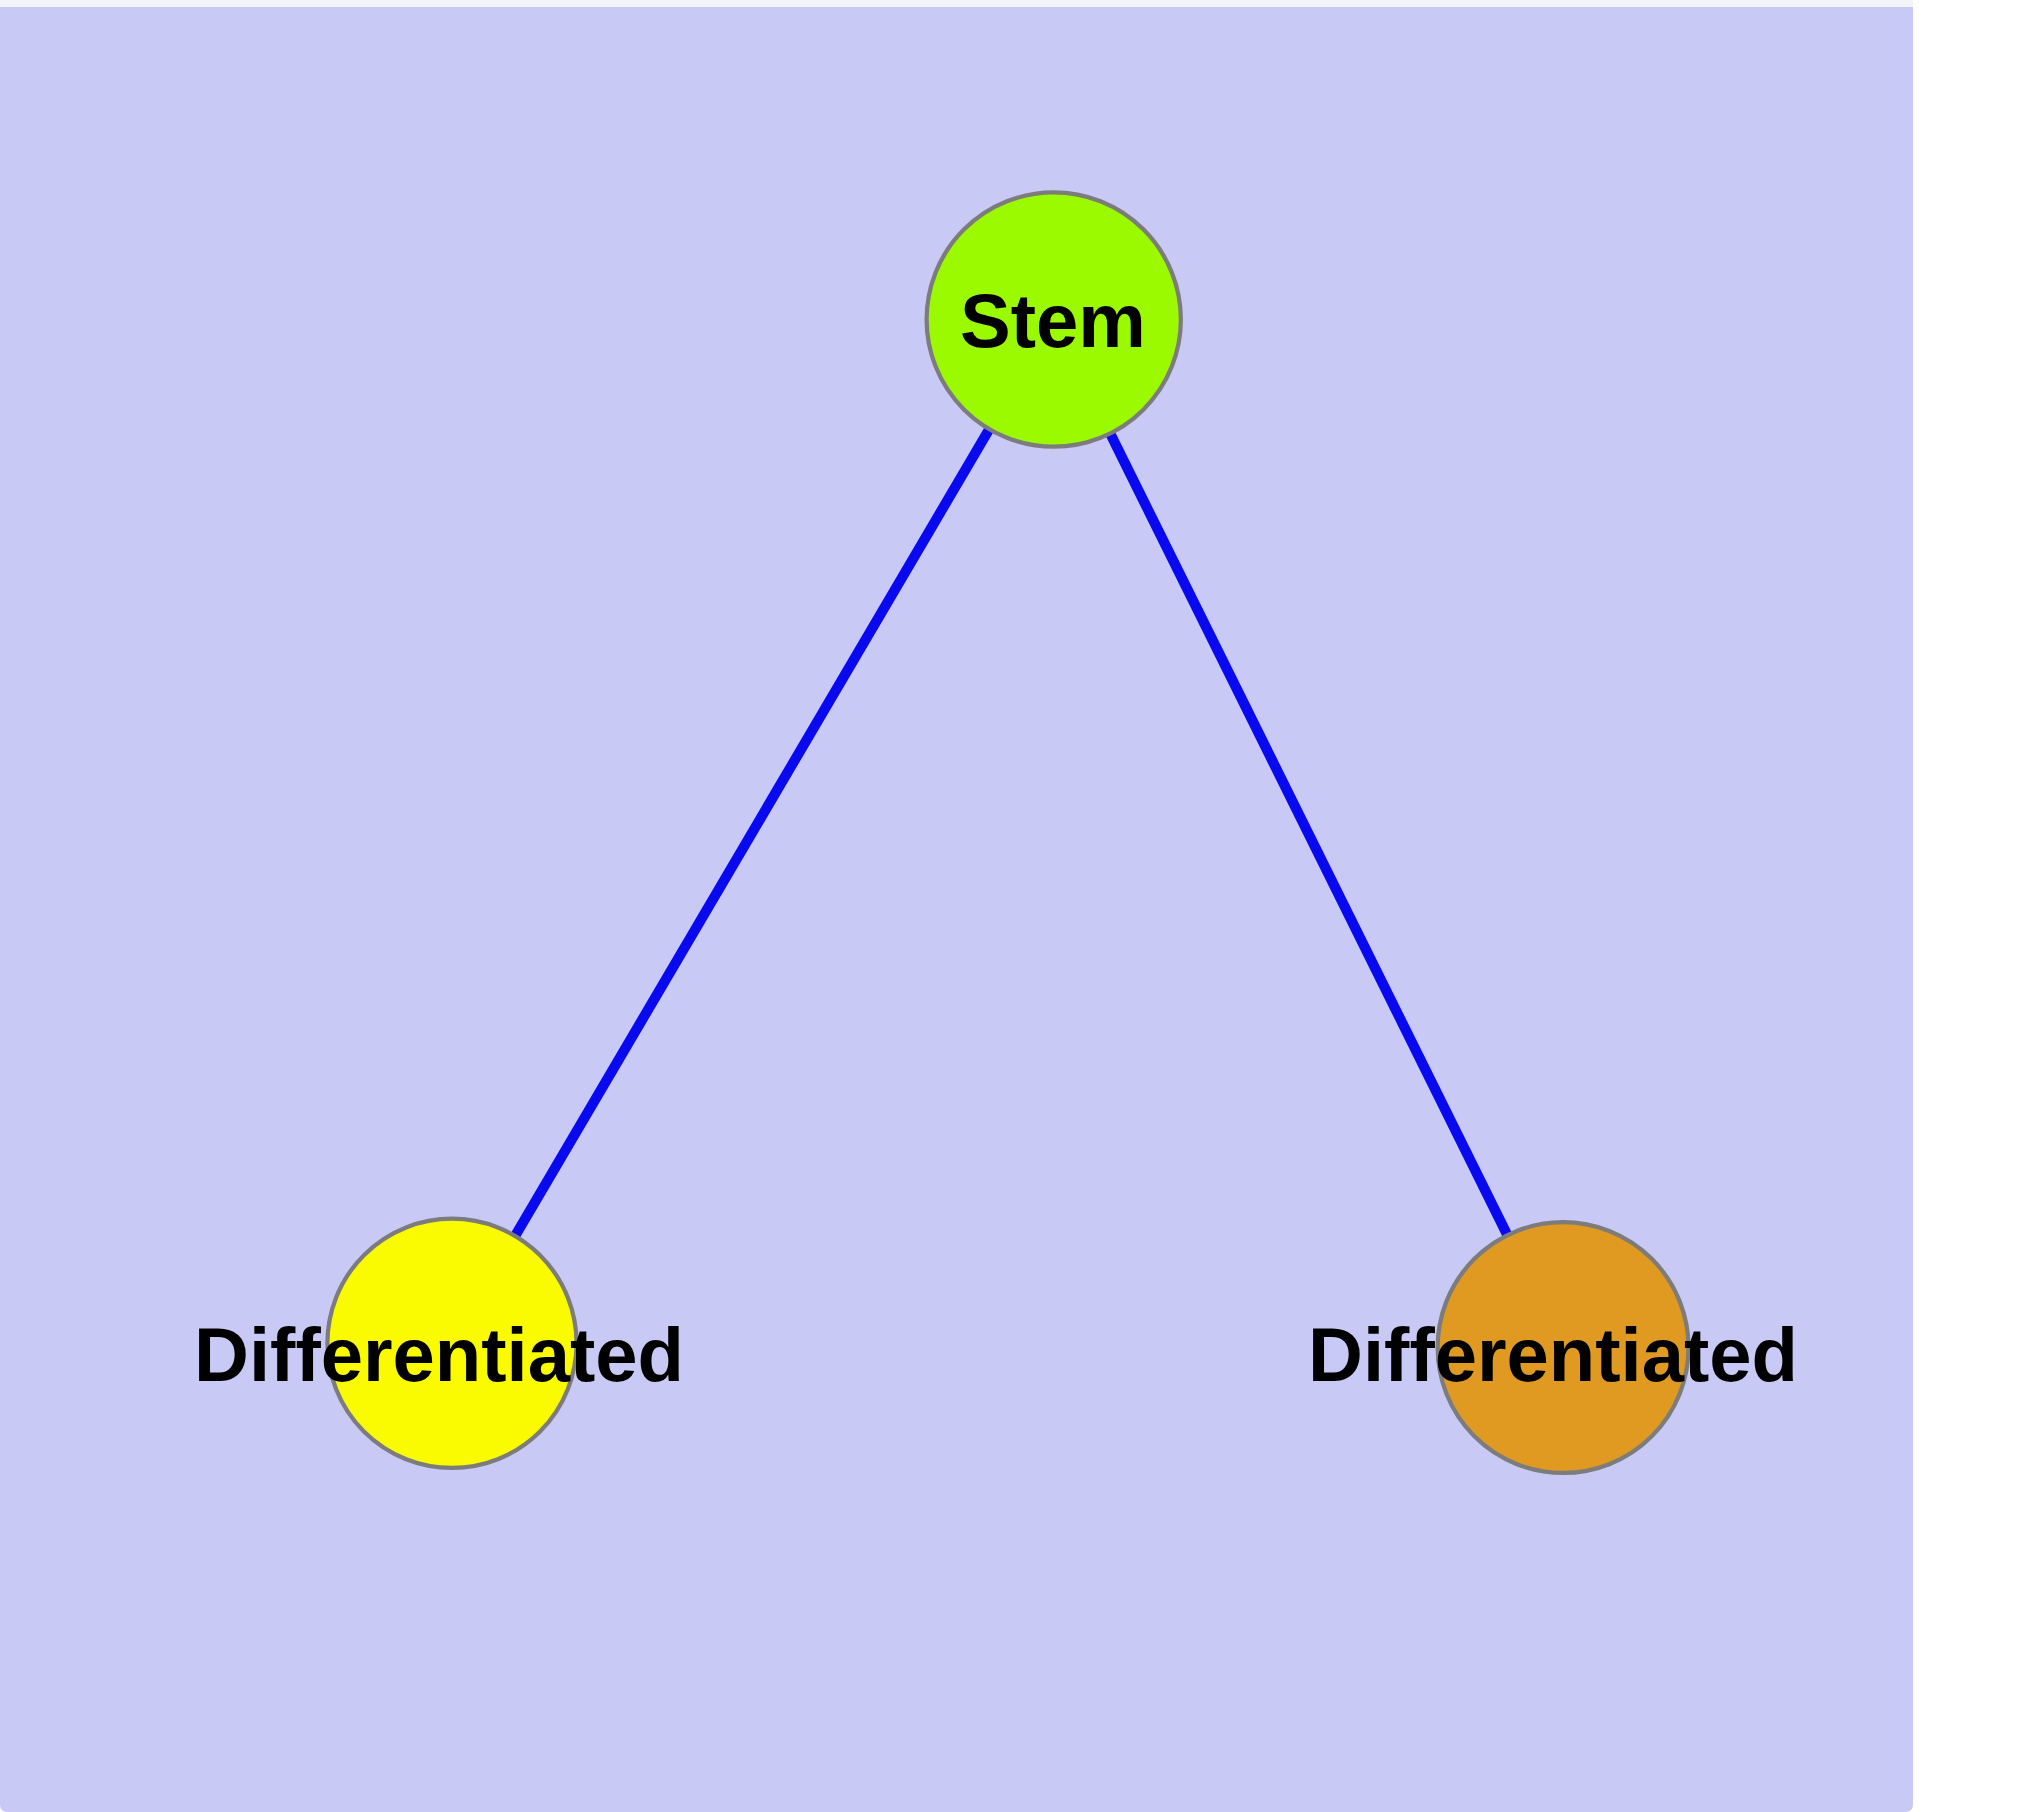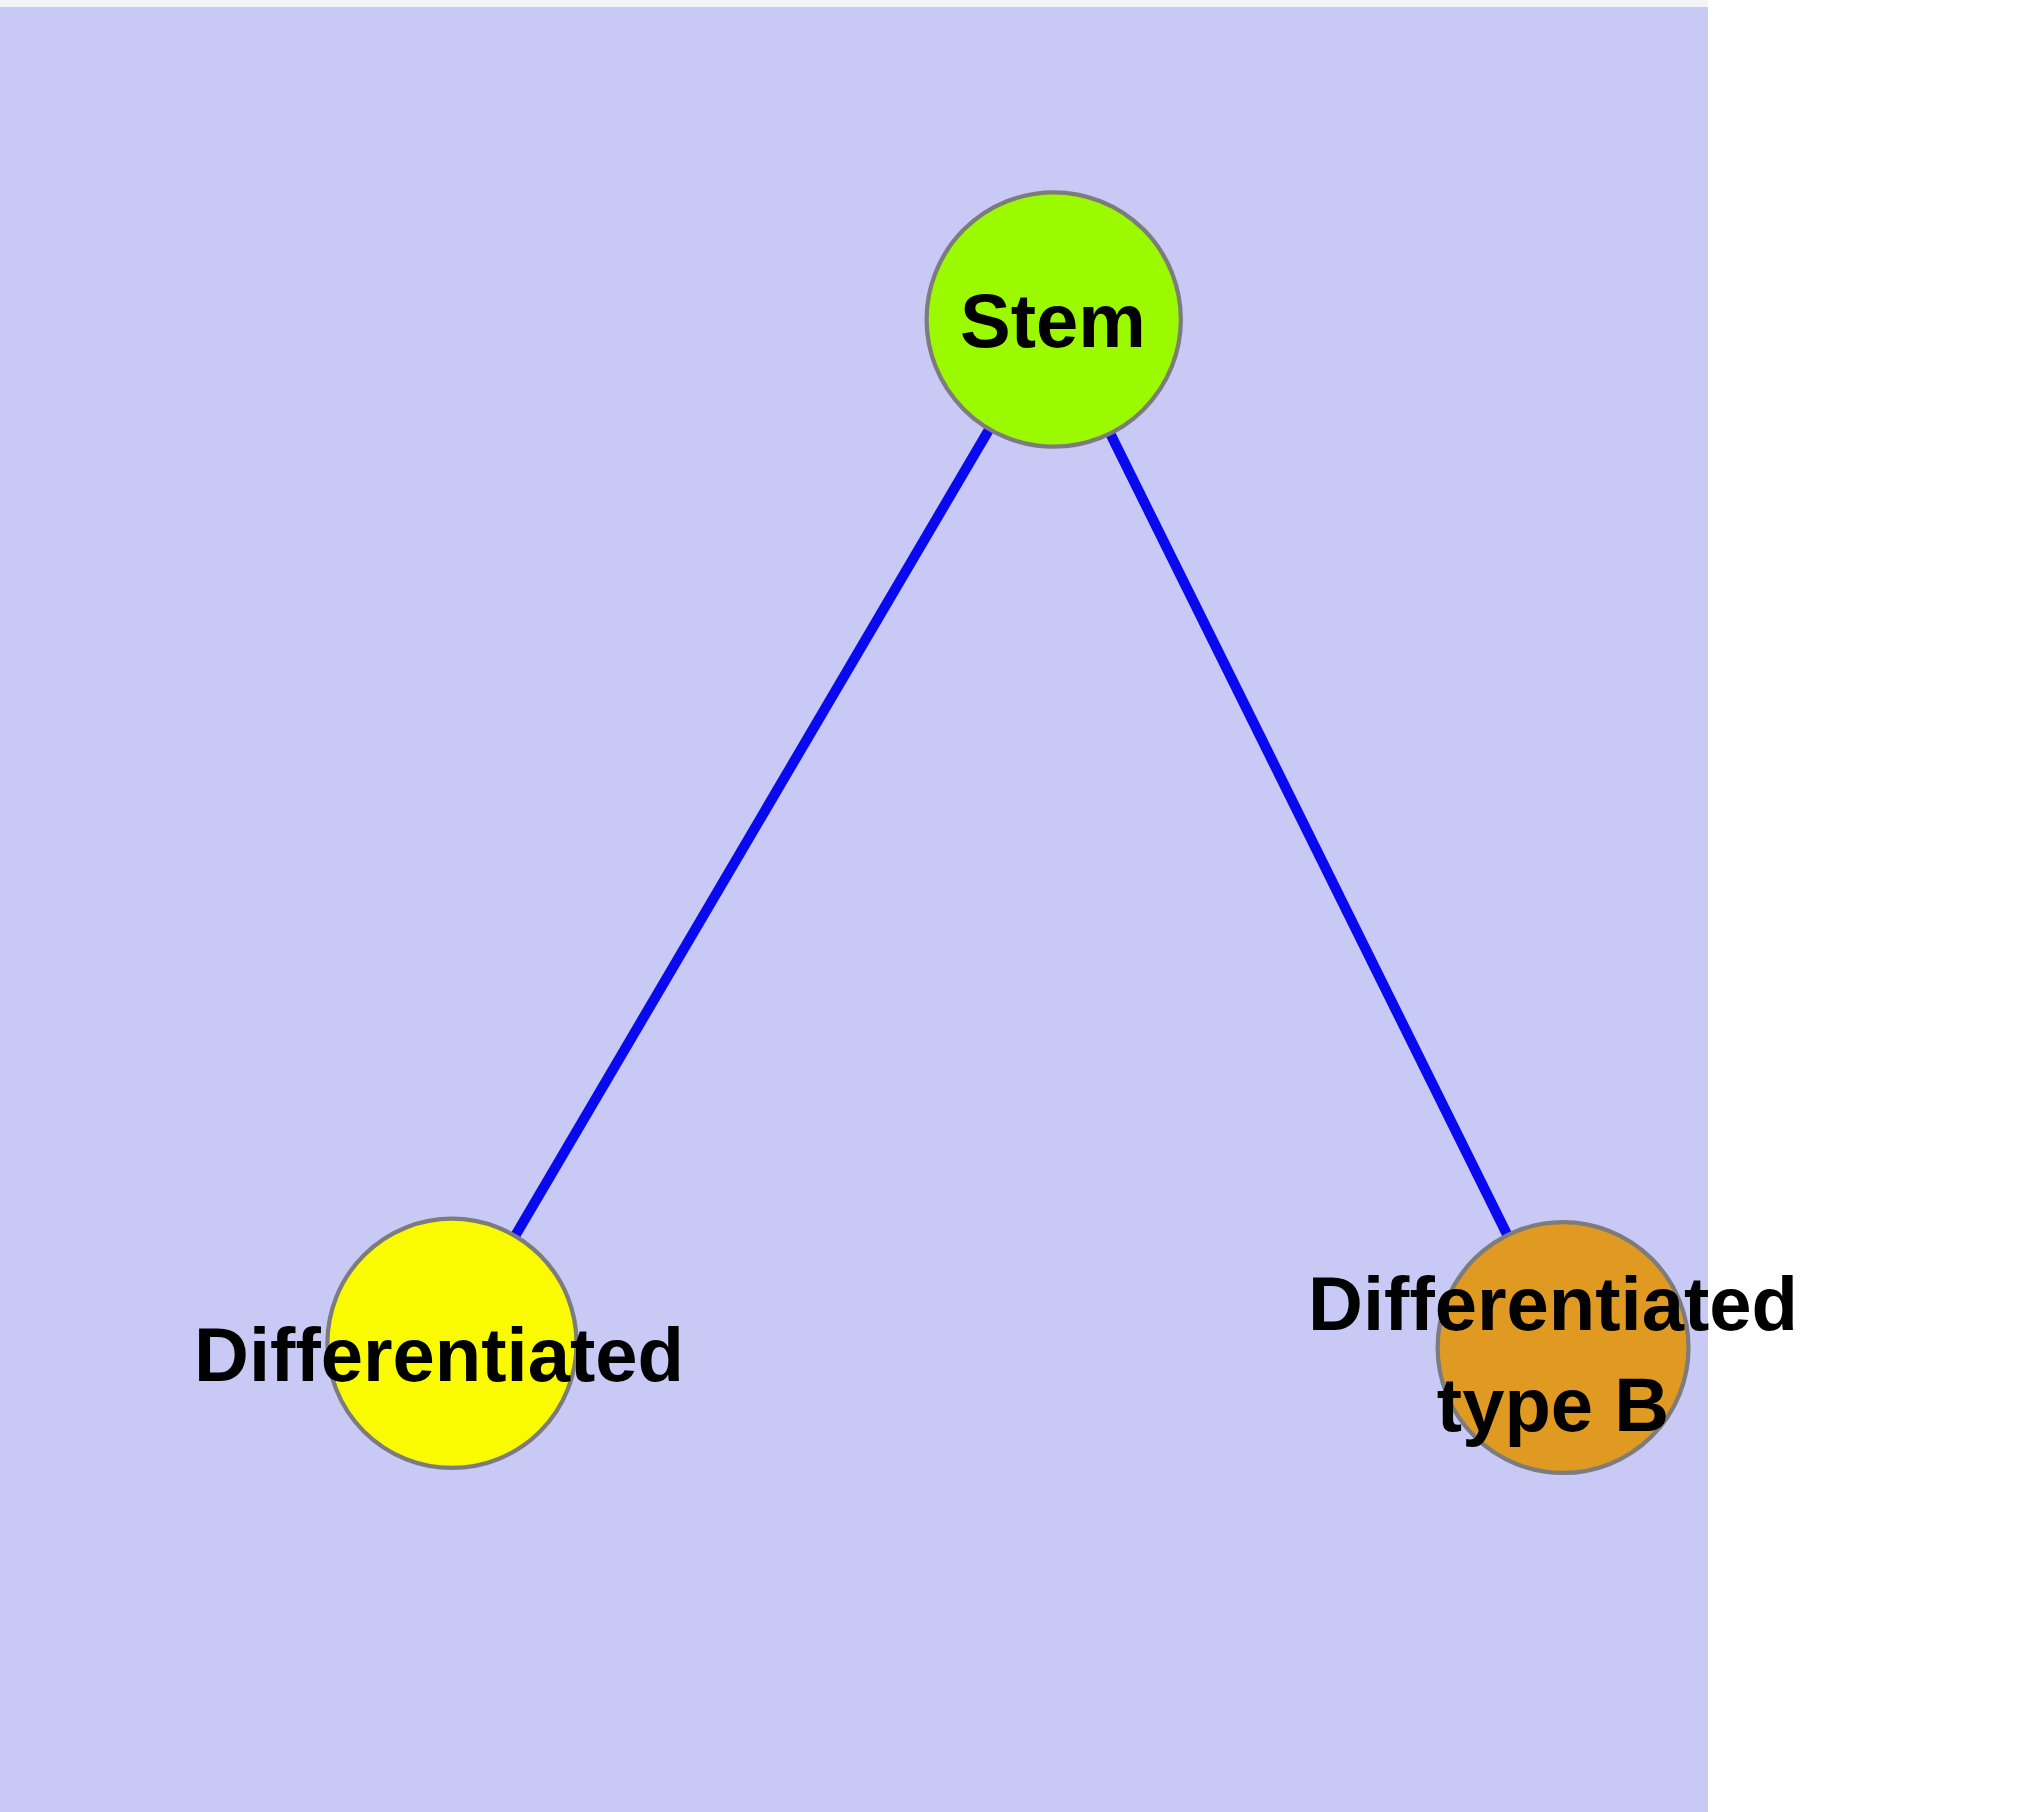--- a/index.html
+++ b/index.html
@@ -5,22 +5,23 @@
   html, body {
     margin: 0;
     padding: 0;
     width: 2021px;
     height: 1812px;
     overflow: hidden;
     font-family: "Liberation Sans", sans-serif;
   }
   #canvas {
     position: relative;
-    width: 1708px;
+    width: 1913px;
     height: 1812px;
+    border-radius: 7px;
   }
   #top-strip {
     position: absolute;
     left: 0; top: 0;
     width: 100%;
     height: 6.8px;
     z-index: 3;
   }
   #graph {
     position: absolute;
@@ -57,16 +58,15 @@
   <div class="node-label" style="left: 1053px; top: 320px; color: rgb(0, 0, 0); font-size: 76px; line-height: 101px;">
     <span class="line">Stem</span>
   </div>
 
   <div class="node-label" style="left: 439px; top: 1354px; color: rgb(0, 0, 0); font-size: 76px; line-height: 101px;">
     <span class="line">Differentiated</span>
   </div>
 
   <div class="node-label" style="left: 1553px; top: 1354px; color: rgb(0, 0, 0); font-size: 76px; line-height: 101px;">
     <span class="line">Differentiated</span>
-    <span class="line">type B</span>
   </div>
 </div>
 
 
 </body></html>

